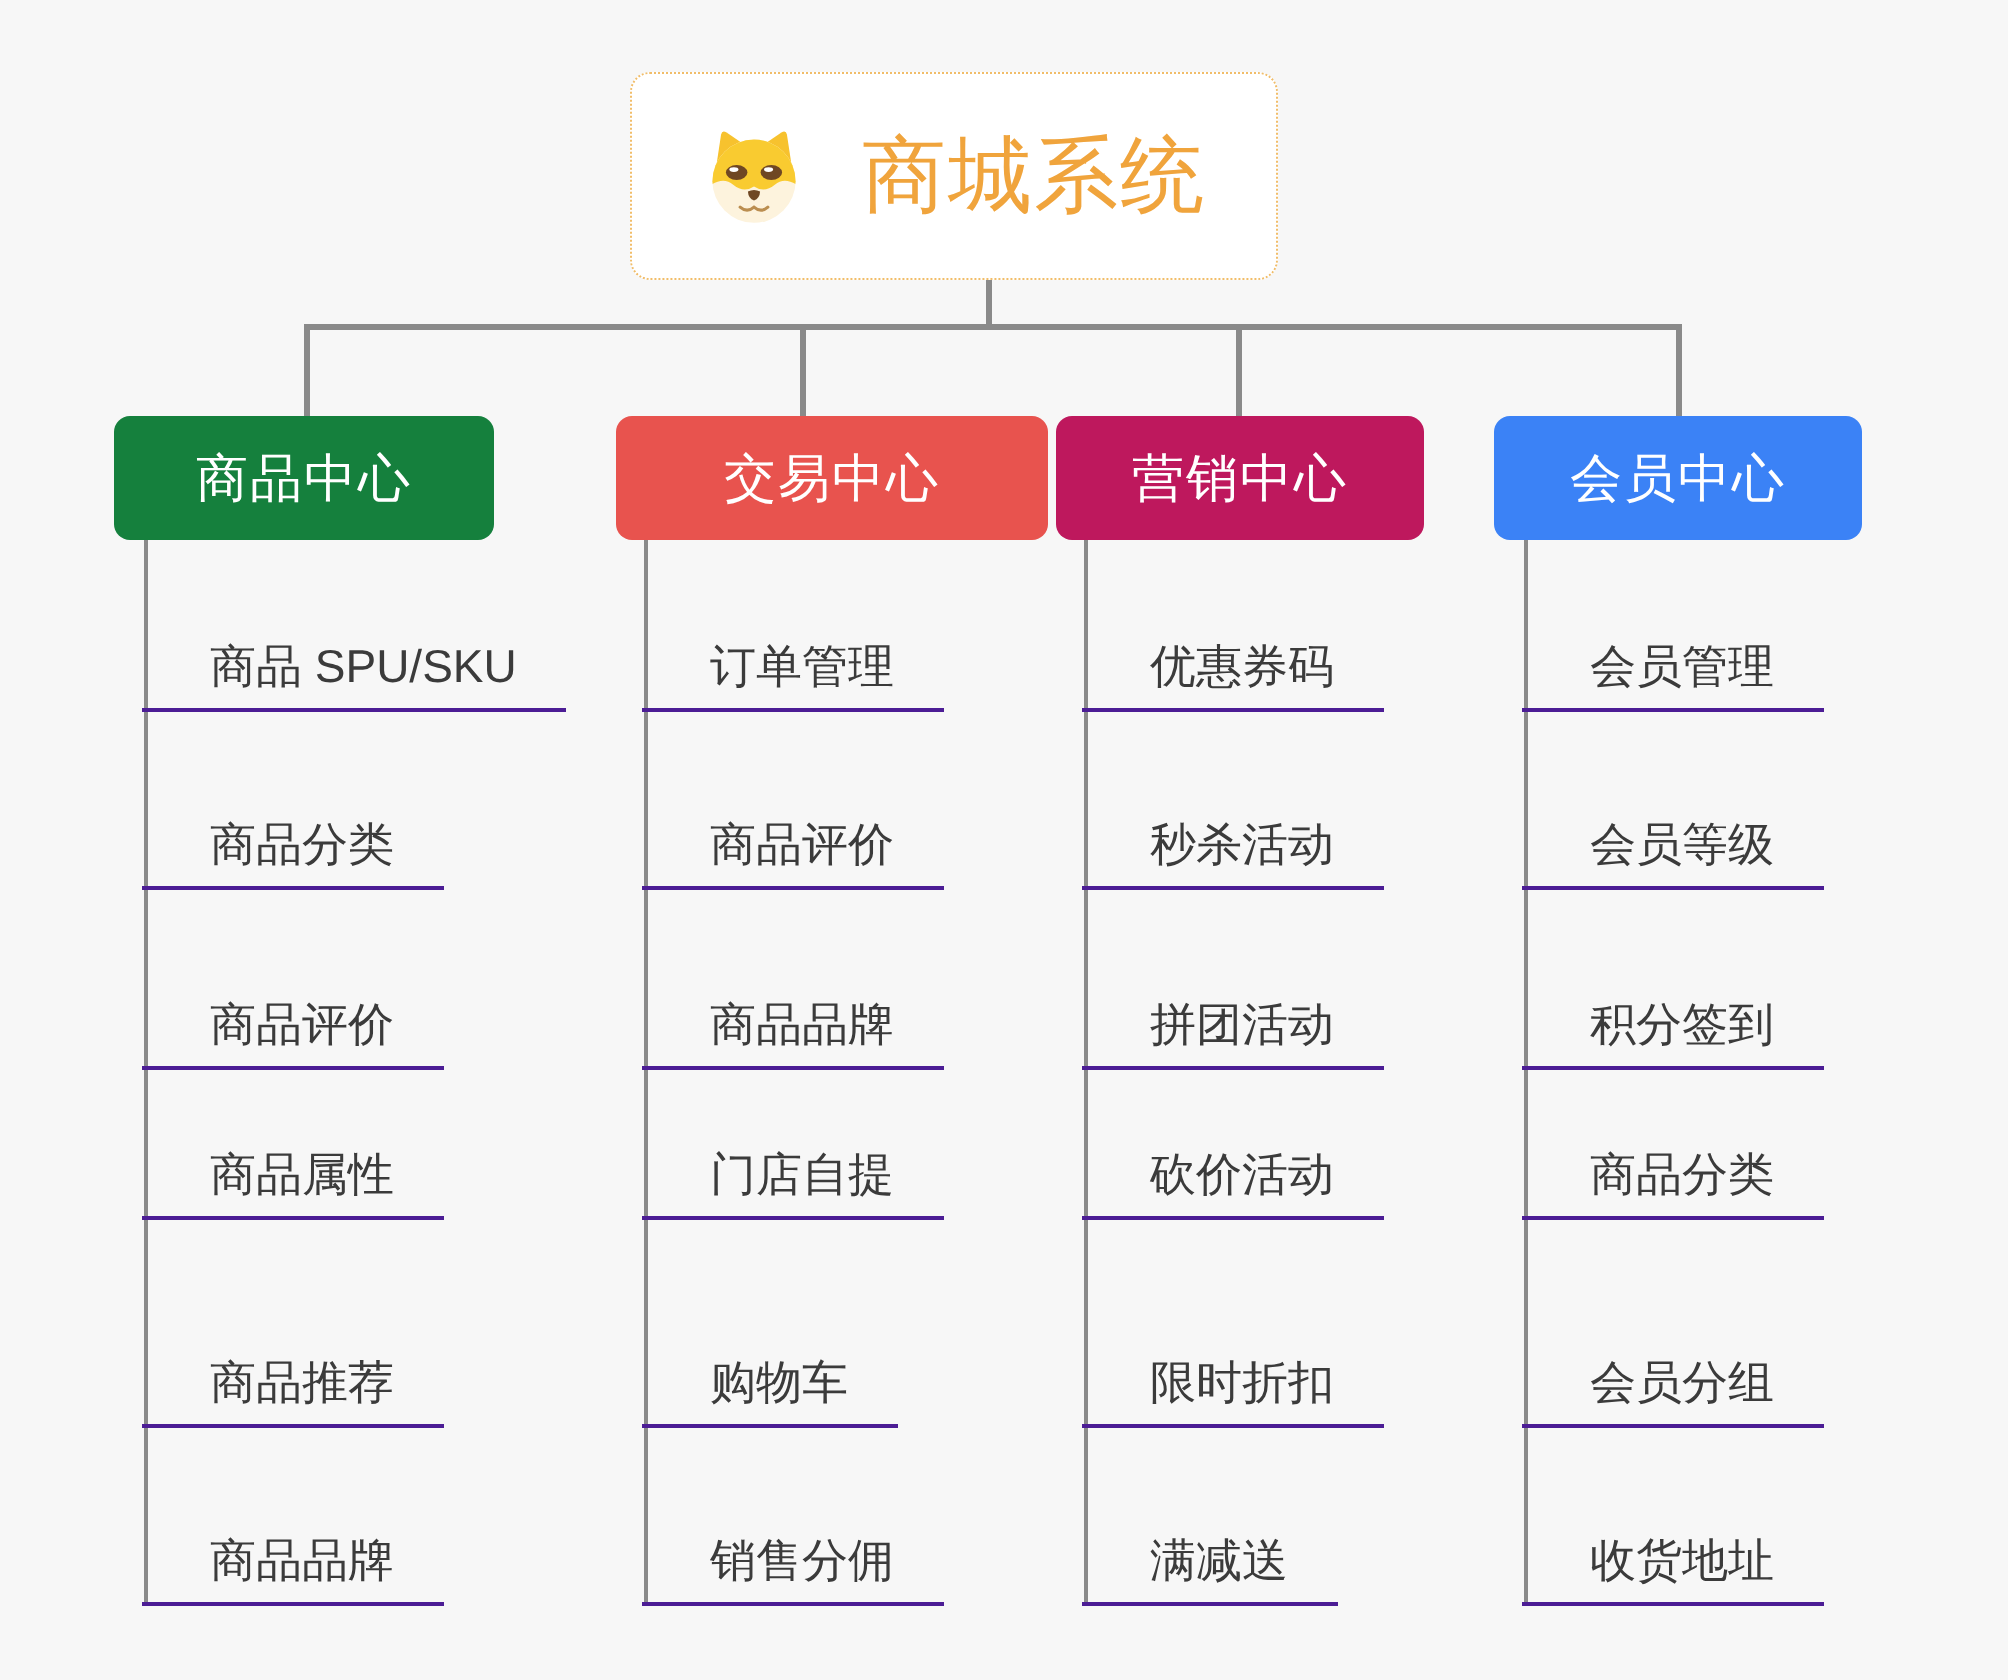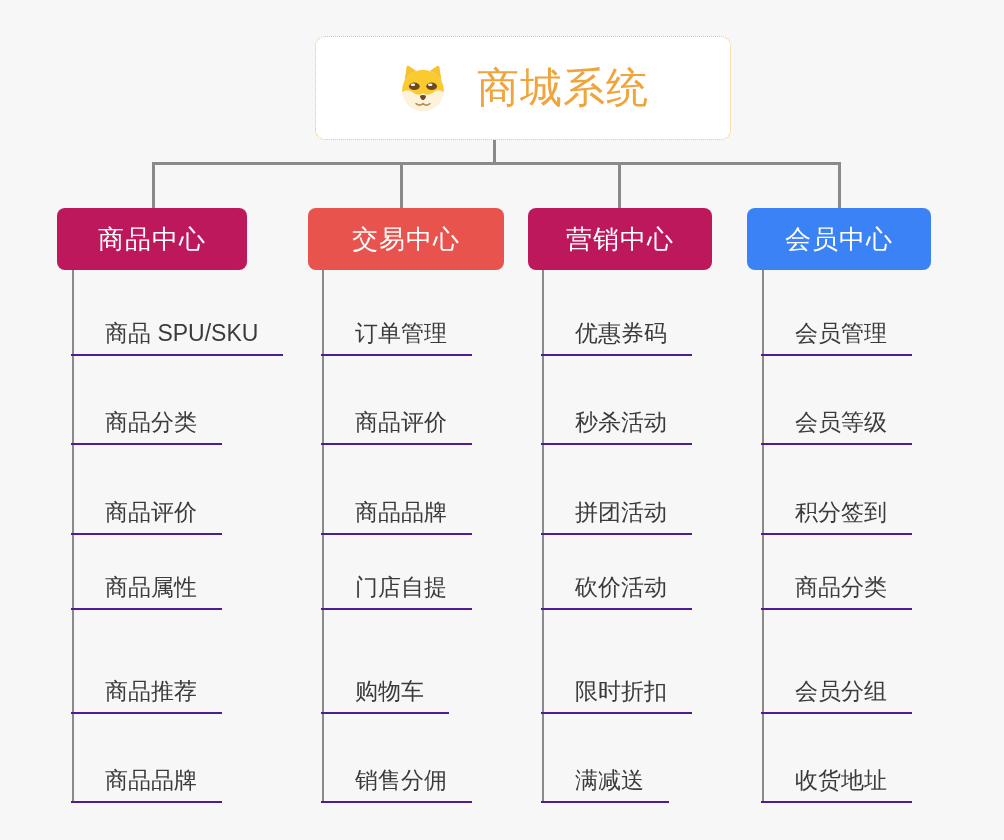--- a/index.html
+++ b/index.html
@@ -15,42 +15,42 @@
   .conn { position: absolute; background: #8a8a8a; }
   .root-trunk { left: 493px; top: 139px; width: 3px; height: 24px; }
   .h-line     { left: 152px; top: 162px; width: 689px; height: 3px; }
   .drop       { top: 163px; width: 3px; height: 45px; }
   .d0 { left: 152px; } .d1 { left: 400px; } .d2 { left: 618px; } .d3 { left: 838px; }
   .col-trunk  { top: 268px; width: 2px; height: 535px; }
   .t0 { left: 72px; } .t1 { left: 322px; } .t2 { left: 542px; } .t3 { left: 762px; }
 
   
   .root-node {
-    position: absolute; left: 315px; top: 36px; width: 416px; height: 104px;
+    position: absolute; left: 315px; top: 36px; width: 324px; height: 104px;
     box-sizing: border-box;
     background: #ffffff;
     border: 1px dotted #f1bd69;
     border-radius: 10px;
     display: flex; align-items: center; justify-content: center; gap: 28px;
   }
   .root-title {
     font-size: 42px; color: #f0a43c; letter-spacing: 1px; white-space: nowrap;
   }
   .dog-svg { display: block; }
 
   
   .branch {
     position: absolute; top: 208px; height: 62px;
     border-radius: 8px;
     color: #ffffff; font-size: 26px; letter-spacing: 1px;
     display: flex; align-items: center; justify-content: center;
     white-space: nowrap; cursor: default;
   }
-  .b0 { left: 57px;  width: 190px; background: #be185d; }
-  .b1 { left: 308px; width: 196px; background: #e8534e; }
+  .b0 { left: 57px;  width: 190px; background: #15803d; }
+  .b1 { left: 308px; width: 216px; background: #e8534e; }
   .b2 { left: 528px; width: 184px; background: #be185d; }
   .b3 { left: 747px; width: 184px; background: #3b82f6; }
 
   
   .leaf {
     position: absolute; height: 46px;
     box-sizing: border-box;
     border-bottom: 2px solid #4c1d95;
     padding: 0 25px 5px 34px;
     display: flex; align-items: flex-end;

